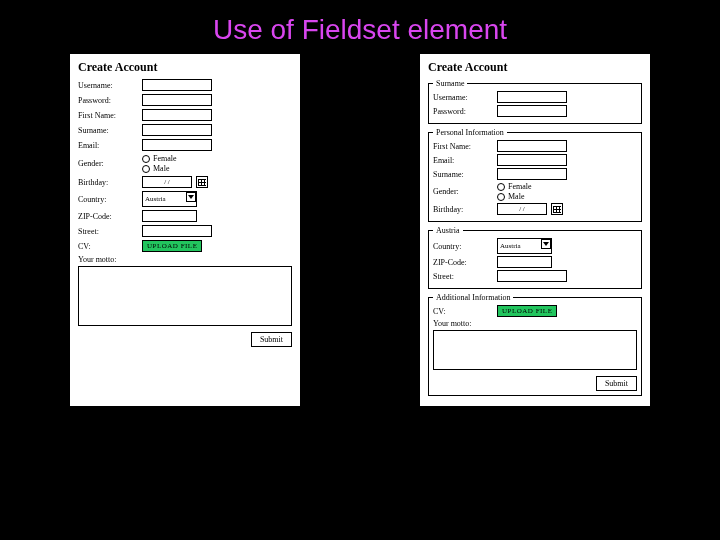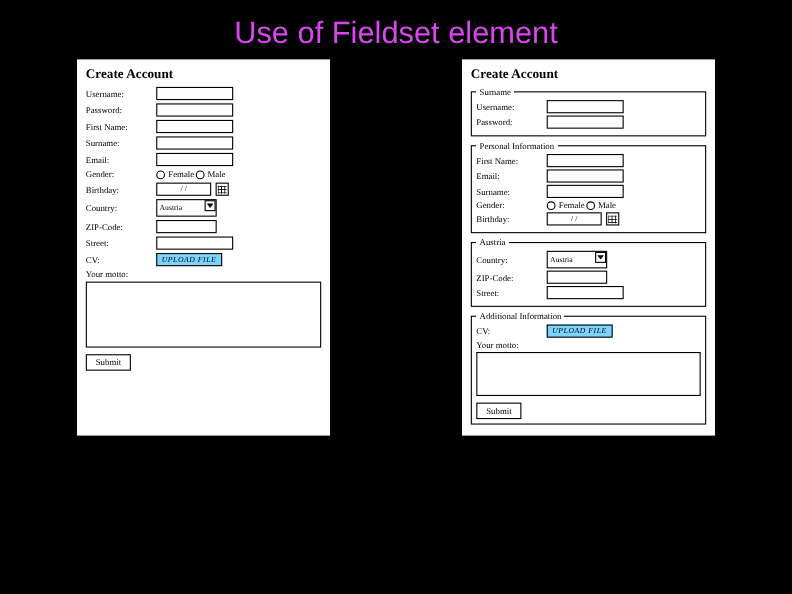--- a/index.html
+++ b/index.html
@@ -48,20 +48,21 @@
   }
   .inp {
     border: 1.5px solid #000;
     height: 12px;
     width: 70px;
     background: #fff;
   }
   .inp-sm { width: 55px; }
   .radio-col {
     display: flex;
+    flex-direction: column;
     gap: 1px;
   }
   .radio-row {
     display: flex;
     align-items: center;
     gap: 3px;
     font-size: 8px;
   }
   .radio-circle {
     width: 8px;
@@ -118,32 +119,31 @@
   .select-arrow::after {
     content: "";
     border-left: 3px solid transparent;
     border-right: 3px solid transparent;
     border-top: 4px solid #000;
   }
   .upload-btn {
     border: 1.5px solid #000;
     font-size: 7px;
     padding: 1px 4px;
-    background: #7dd3fc;
+    background: #22c55e;
     letter-spacing: 0.5px;
-    font-style: italic;
   }
   .textarea {
     border: 1.5px solid #000;
     width: 100%;
     height: 60px;
     margin-top: 2px;
   }
   .submit-wrap {
-    text-align: left;
+    text-align: right;
     margin-top: 6px;
   }
   .submit-btn {
     border: 1.5px solid #000;
     font-size: 8px;
     padding: 2px 8px;
     background: #fff;
     display: inline-block;
   }
   fieldset {

